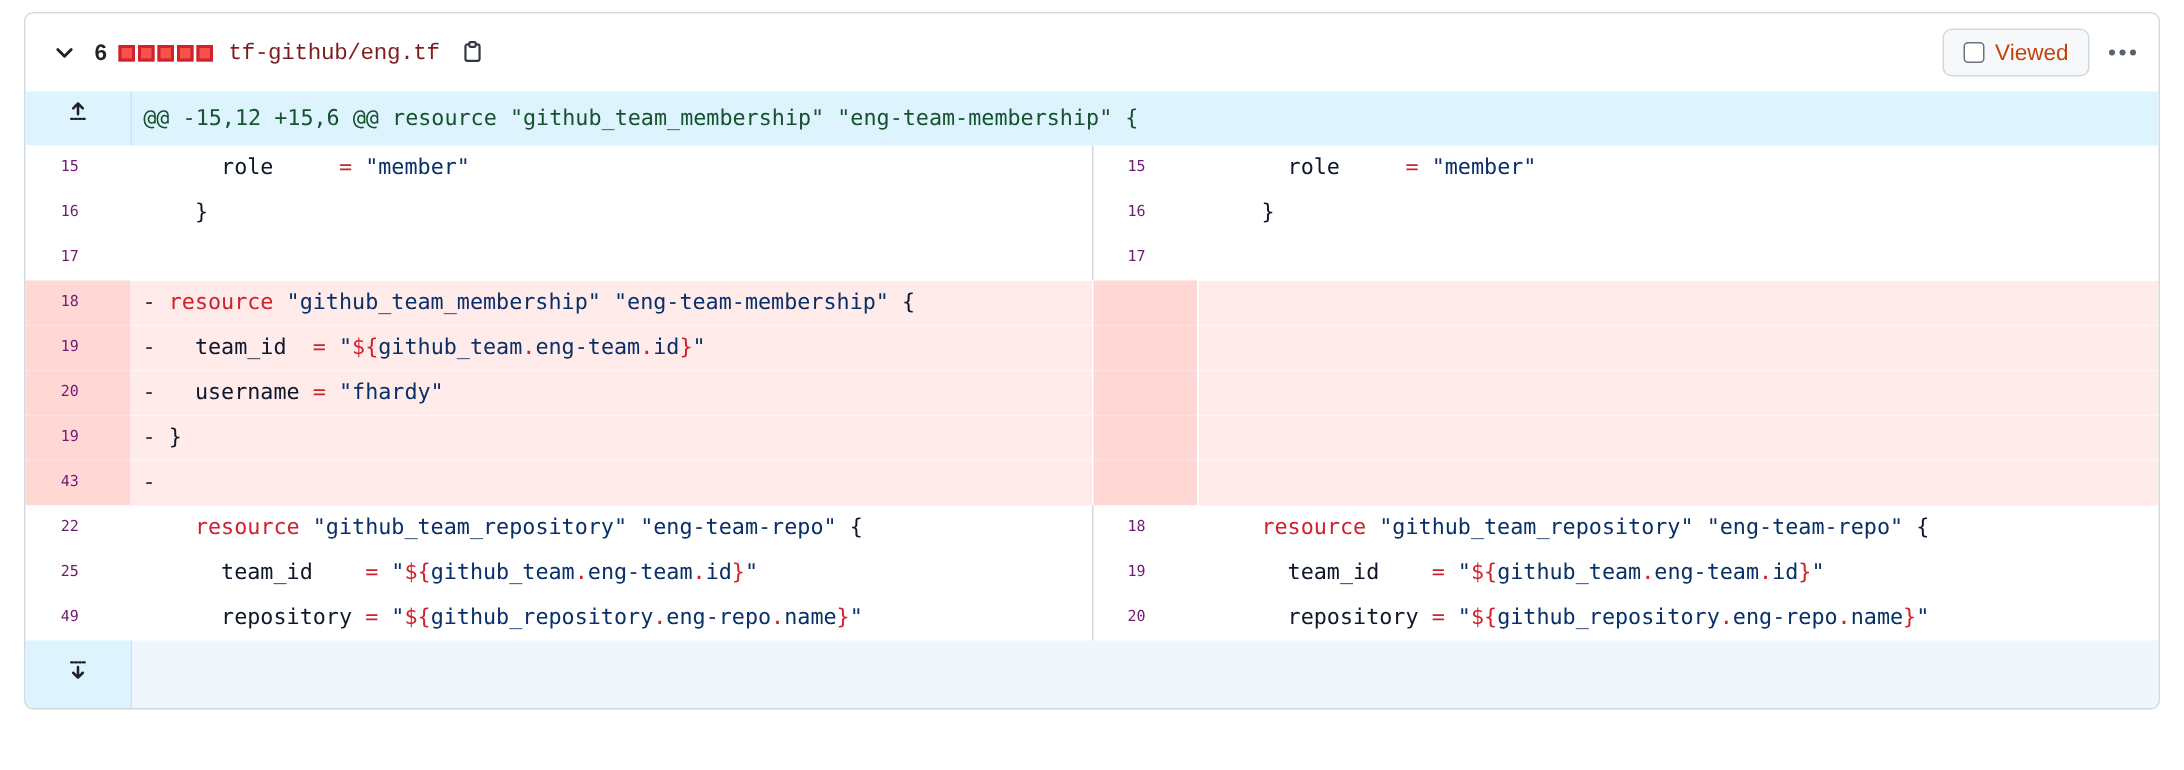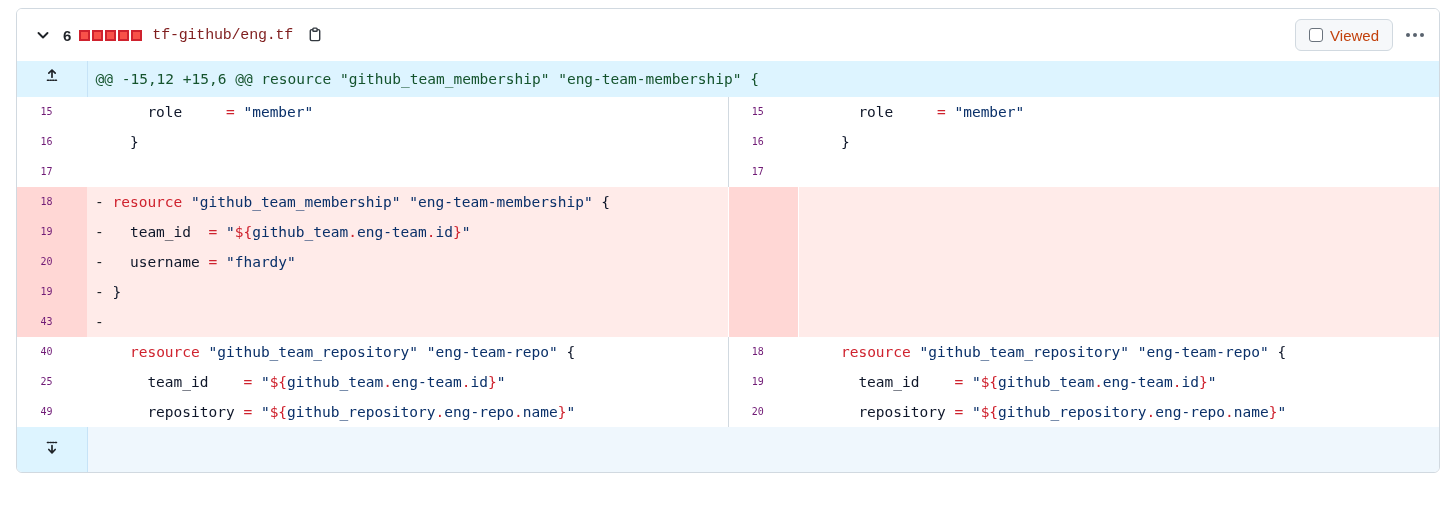--- a/index.html
+++ b/index.html
@@ -330,21 +330,21 @@
           <td class="ln blank"></td>
           <td class="cd blank"></td>
         </tr>
         <tr class="del">
           <td class="ln ">43</td>
           <td class="cd sep-left"><span class="marker">- </span><span class="plain"></span></td>
           <td class="ln blank"></td>
           <td class="cd blank"></td>
         </tr>
         <tr class="ctx">
-          <td class="ln ">40</td>
+          <td class="ln ">22</td>
           <td class="cd sep-left"><span class="marker">  </span><span class="plain">  </span><span class="kw">resource</span><span class="plain"> </span><span class="str">"github_team_repository"</span><span class="plain"> </span><span class="str">"eng-team-repo"</span><span class="plain"> {</span></td>
           <td class="ln  right-num">18</td>
           <td class="cd "><span class="marker">  </span><span class="plain">  </span><span class="kw">resource</span><span class="plain"> </span><span class="str">"github_team_repository"</span><span class="plain"> </span><span class="str">"eng-team-repo"</span><span class="plain"> {</span></td>
         </tr>
         <tr class="ctx">
           <td class="ln ">25</td>
           <td class="cd sep-left"><span class="marker">  </span><span class="plain">    team_id    </span><span class="pun">=</span><span class="plain"> </span><span class="str">"</span><span class="pun">${</span><span class="str">github_team</span><span class="pun">.</span><span class="str">eng-team</span><span class="pun">.</span><span class="str">id</span><span class="pun">}</span><span class="str">"</span></td>
           <td class="ln  right-num">19</td>
           <td class="cd "><span class="marker">  </span><span class="plain">    team_id    </span><span class="pun">=</span><span class="plain"> </span><span class="str">"</span><span class="pun">${</span><span class="str">github_team</span><span class="pun">.</span><span class="str">eng-team</span><span class="pun">.</span><span class="str">id</span><span class="pun">}</span><span class="str">"</span></td>
         </tr>

